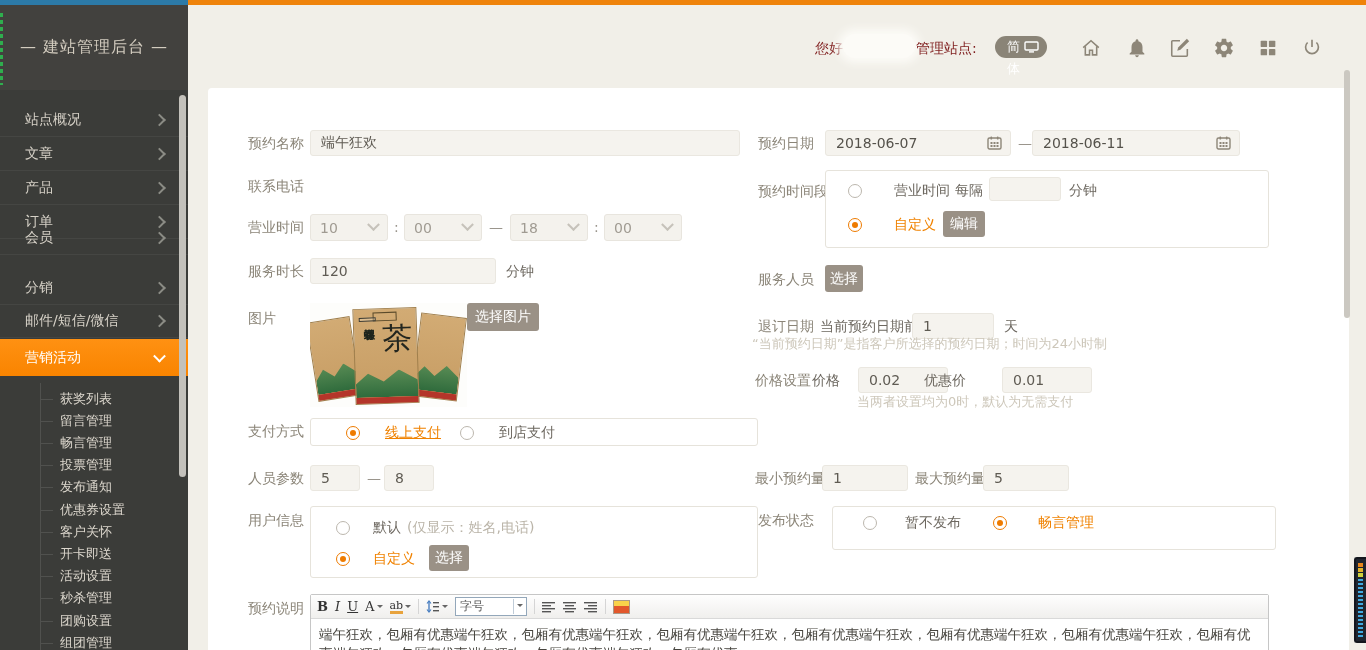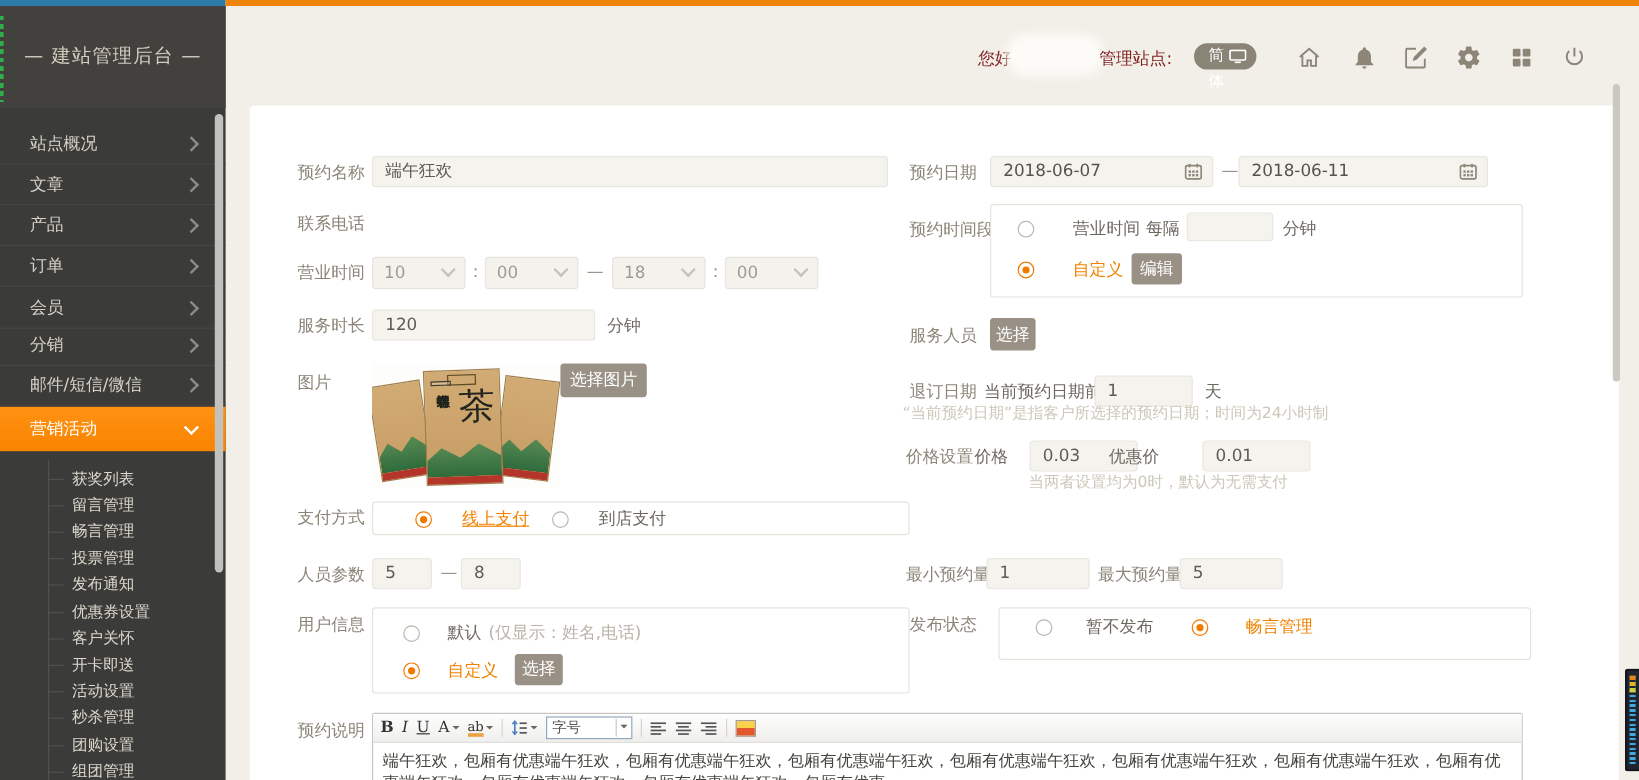--- a/index.html
+++ b/index.html
@@ -120,21 +120,21 @@
         <span class="chev r"></span>
       </div>
     <div class="mi" style="top:166px">
         <span class="t">产品</span>
         <span class="chev r"></span>
       </div>
     <div class="mi" style="top:200px">
         <span class="t">订单</span>
         <span class="chev r"></span>
       </div>
-    <div class="mi" style="top:235px">
+    <div class="mi" style="top:216px">
         <span class="t">会员</span>
         <span class="chev r"></span>
       </div>
     <div class="mi" style="top:266px">
         <span class="t">分销</span>
         <span class="chev r"></span>
       </div>
     <div class="mi" style="top:299px">
         <span class="t">邮件/短信/微信</span>
         <span class="chev r"></span>
@@ -339,21 +339,21 @@
     <div class="btn" style="left:259px;top:215px;width:72px;height:28px">选择图片</div>
 
     <span class="lbl" style="left:550px;top:230px">退订日期</span>
     <span class="txt" style="left:612px;top:230px">当前预约日期前</span>
     <div class="inp" style="left:704px;top:225px;width:82px;height:26px">1</div>
     <span class="txt" style="left:796px;top:230px">天</span>
     <span class="note" style="left:544px;top:247px">“当前预约日期”是指客户所选择的预约日期；时间为24小时制</span>
 
     <span class="lbl" style="left:547px;top:284px">价格设置</span>
     <span class="txt" style="left:604px;top:284px">价格</span>
-    <div class="inp" style="left:650px;top:279px;width:90px;height:26px">0.03</div>
+    <div class="inp" style="left:650px;top:279px;width:90px;height:26px">0.02</div>
     <span class="txt" style="left:716px;top:284px">优惠价</span>
     <div class="inp" style="left:794px;top:279px;width:90px;height:26px">0.01</div>
     <span class="note" style="left:649px;top:305px">当两者设置均为0时，默认为无需支付</span>
 
     <span class="lbl" style="left:40px;top:335px">支付方式</span>
     <div class="gbox" style="left:102px;top:330px;width:448px;height:28px">
       <span class="radio on" style="left:35px;top:7px"></span>
       <span class="txt orange u" style="left:74px;top:5px">线上支付</span>
       <span class="radio" style="left:149px;top:7px"></span>
       <span class="txt" style="left:188px;top:5px">到店支付</span>

